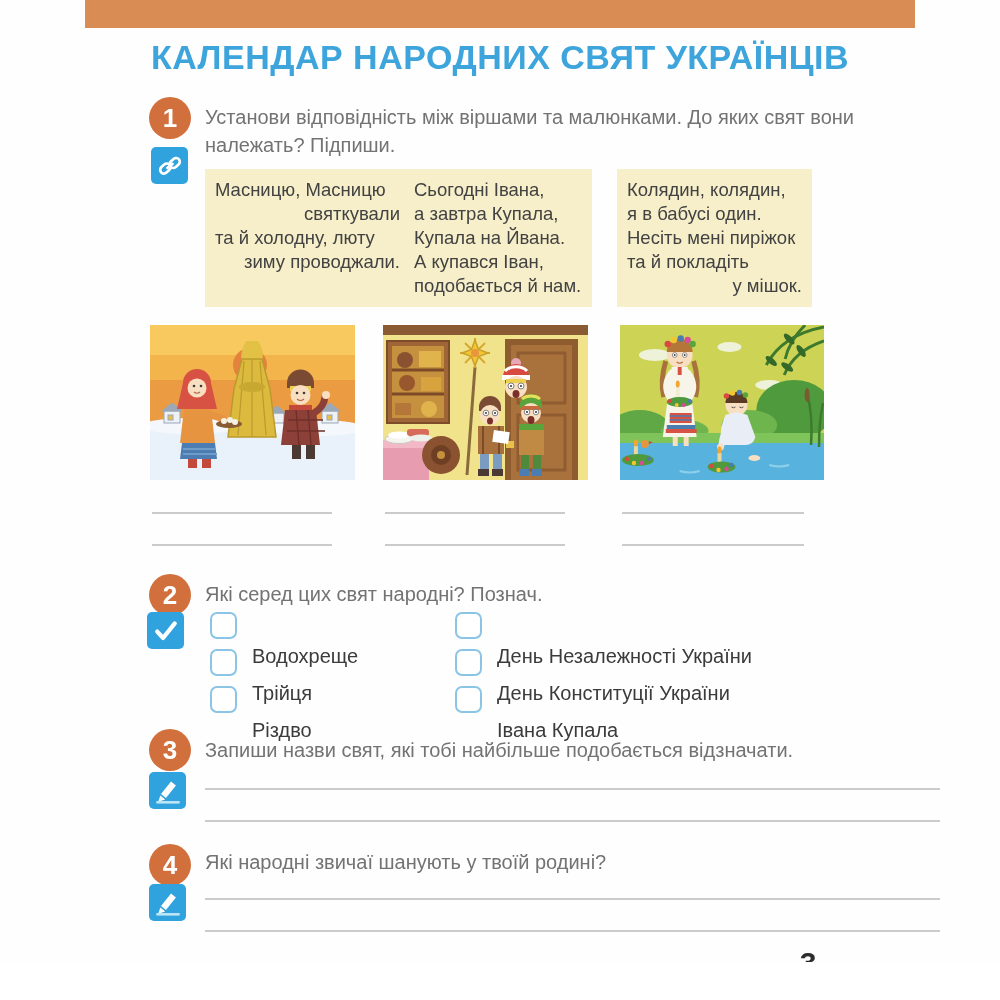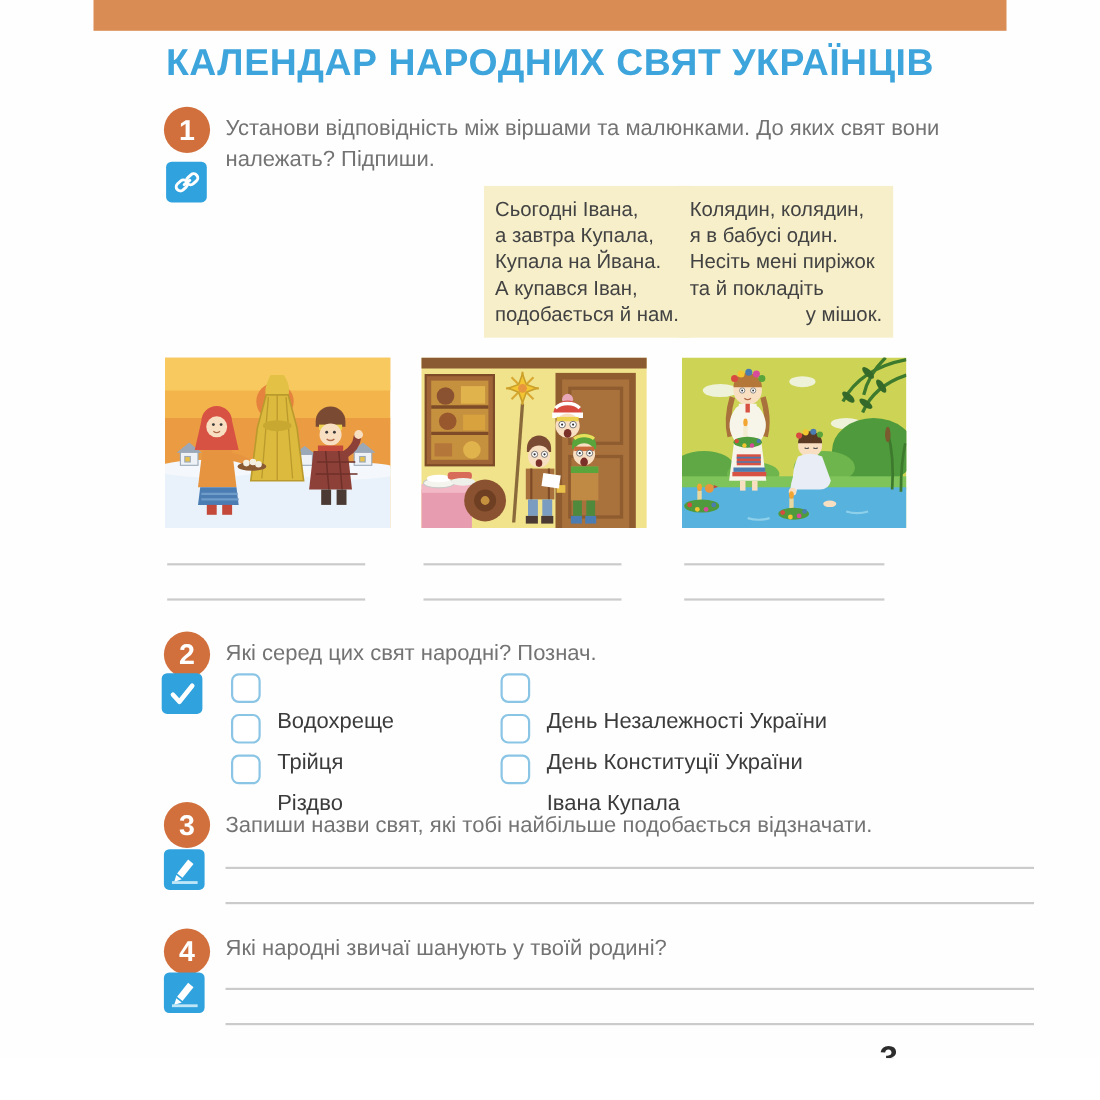--- a/index.html
+++ b/index.html
@@ -52,21 +52,27 @@
     <svg viewBox="0 0 24 24">
       <g fill="none" stroke="#ffffff" stroke-width="2.3" stroke-linecap="round">
         <rect x="3.2" y="11" width="9.6" height="6.4" rx="3.2" transform="rotate(-42 8 14.2)"></rect>
         <rect x="11.2" y="6.2" width="9.6" height="6.4" rx="3.2" transform="rotate(-42 16 9.4)"></rect>
         <path d="M9.8 13.6 L14.2 10.2"></path>
       </g>
     </svg>
   </div>
   <p class="task-text" style="left:205px; top:103px; width:655px">Установи відповідність між віршами та малюнками. До яких свят вони належать? Підпиши.</p>
 
-  <div class="poem" style="left:440px; width:168px">
+  <div class="poem" style="left:205px; width:185px">
+    <div>Масницю, Масницю</div>
+    <div class="r">святкували</div>
+    <div>та й холодну, люту</div>
+    <div class="r">зиму проводжали.</div>
+  </div>
+  <div class="poem" style="left:404px; width:168px">
     <div>Сьогодні Івана,</div>
     <div>а завтра Купала,</div>
     <div>Купала на Йвана.</div>
     <div>А купався Іван,</div>
     <div>подобається й нам.</div>
   </div>
   <div class="poem" style="left:617px; width:175px">
     <div>Колядин, колядин,</div>
     <div>я в бабусі один.</div>
     <div>Несіть мені пиріжок</div>

